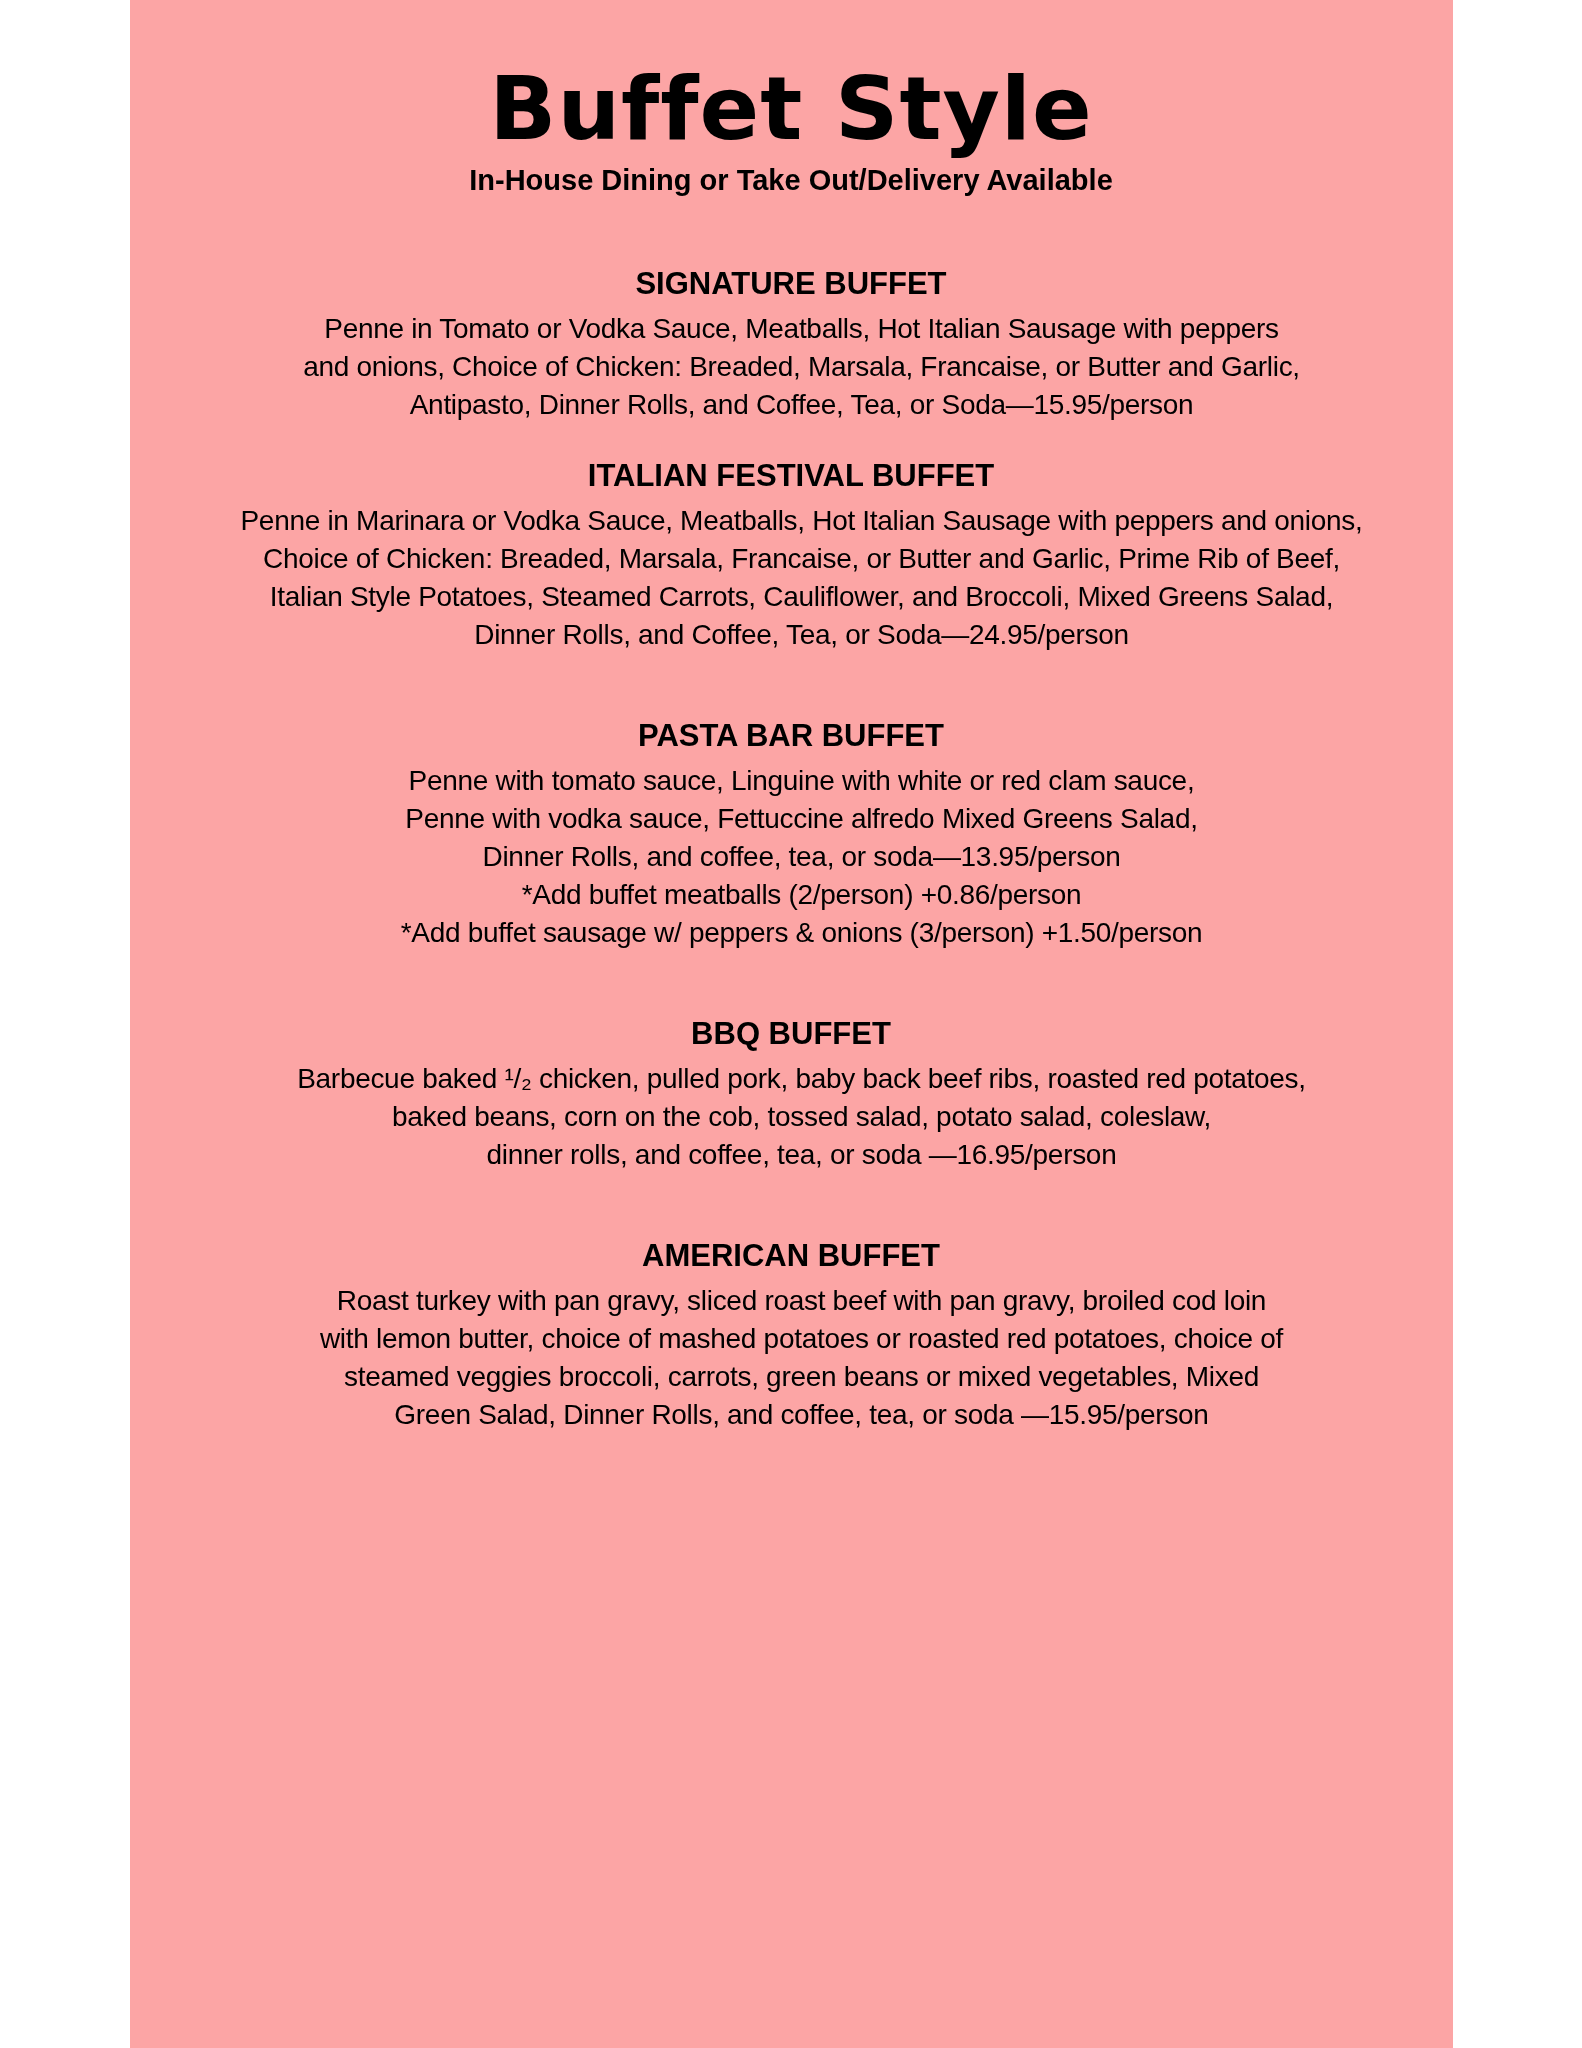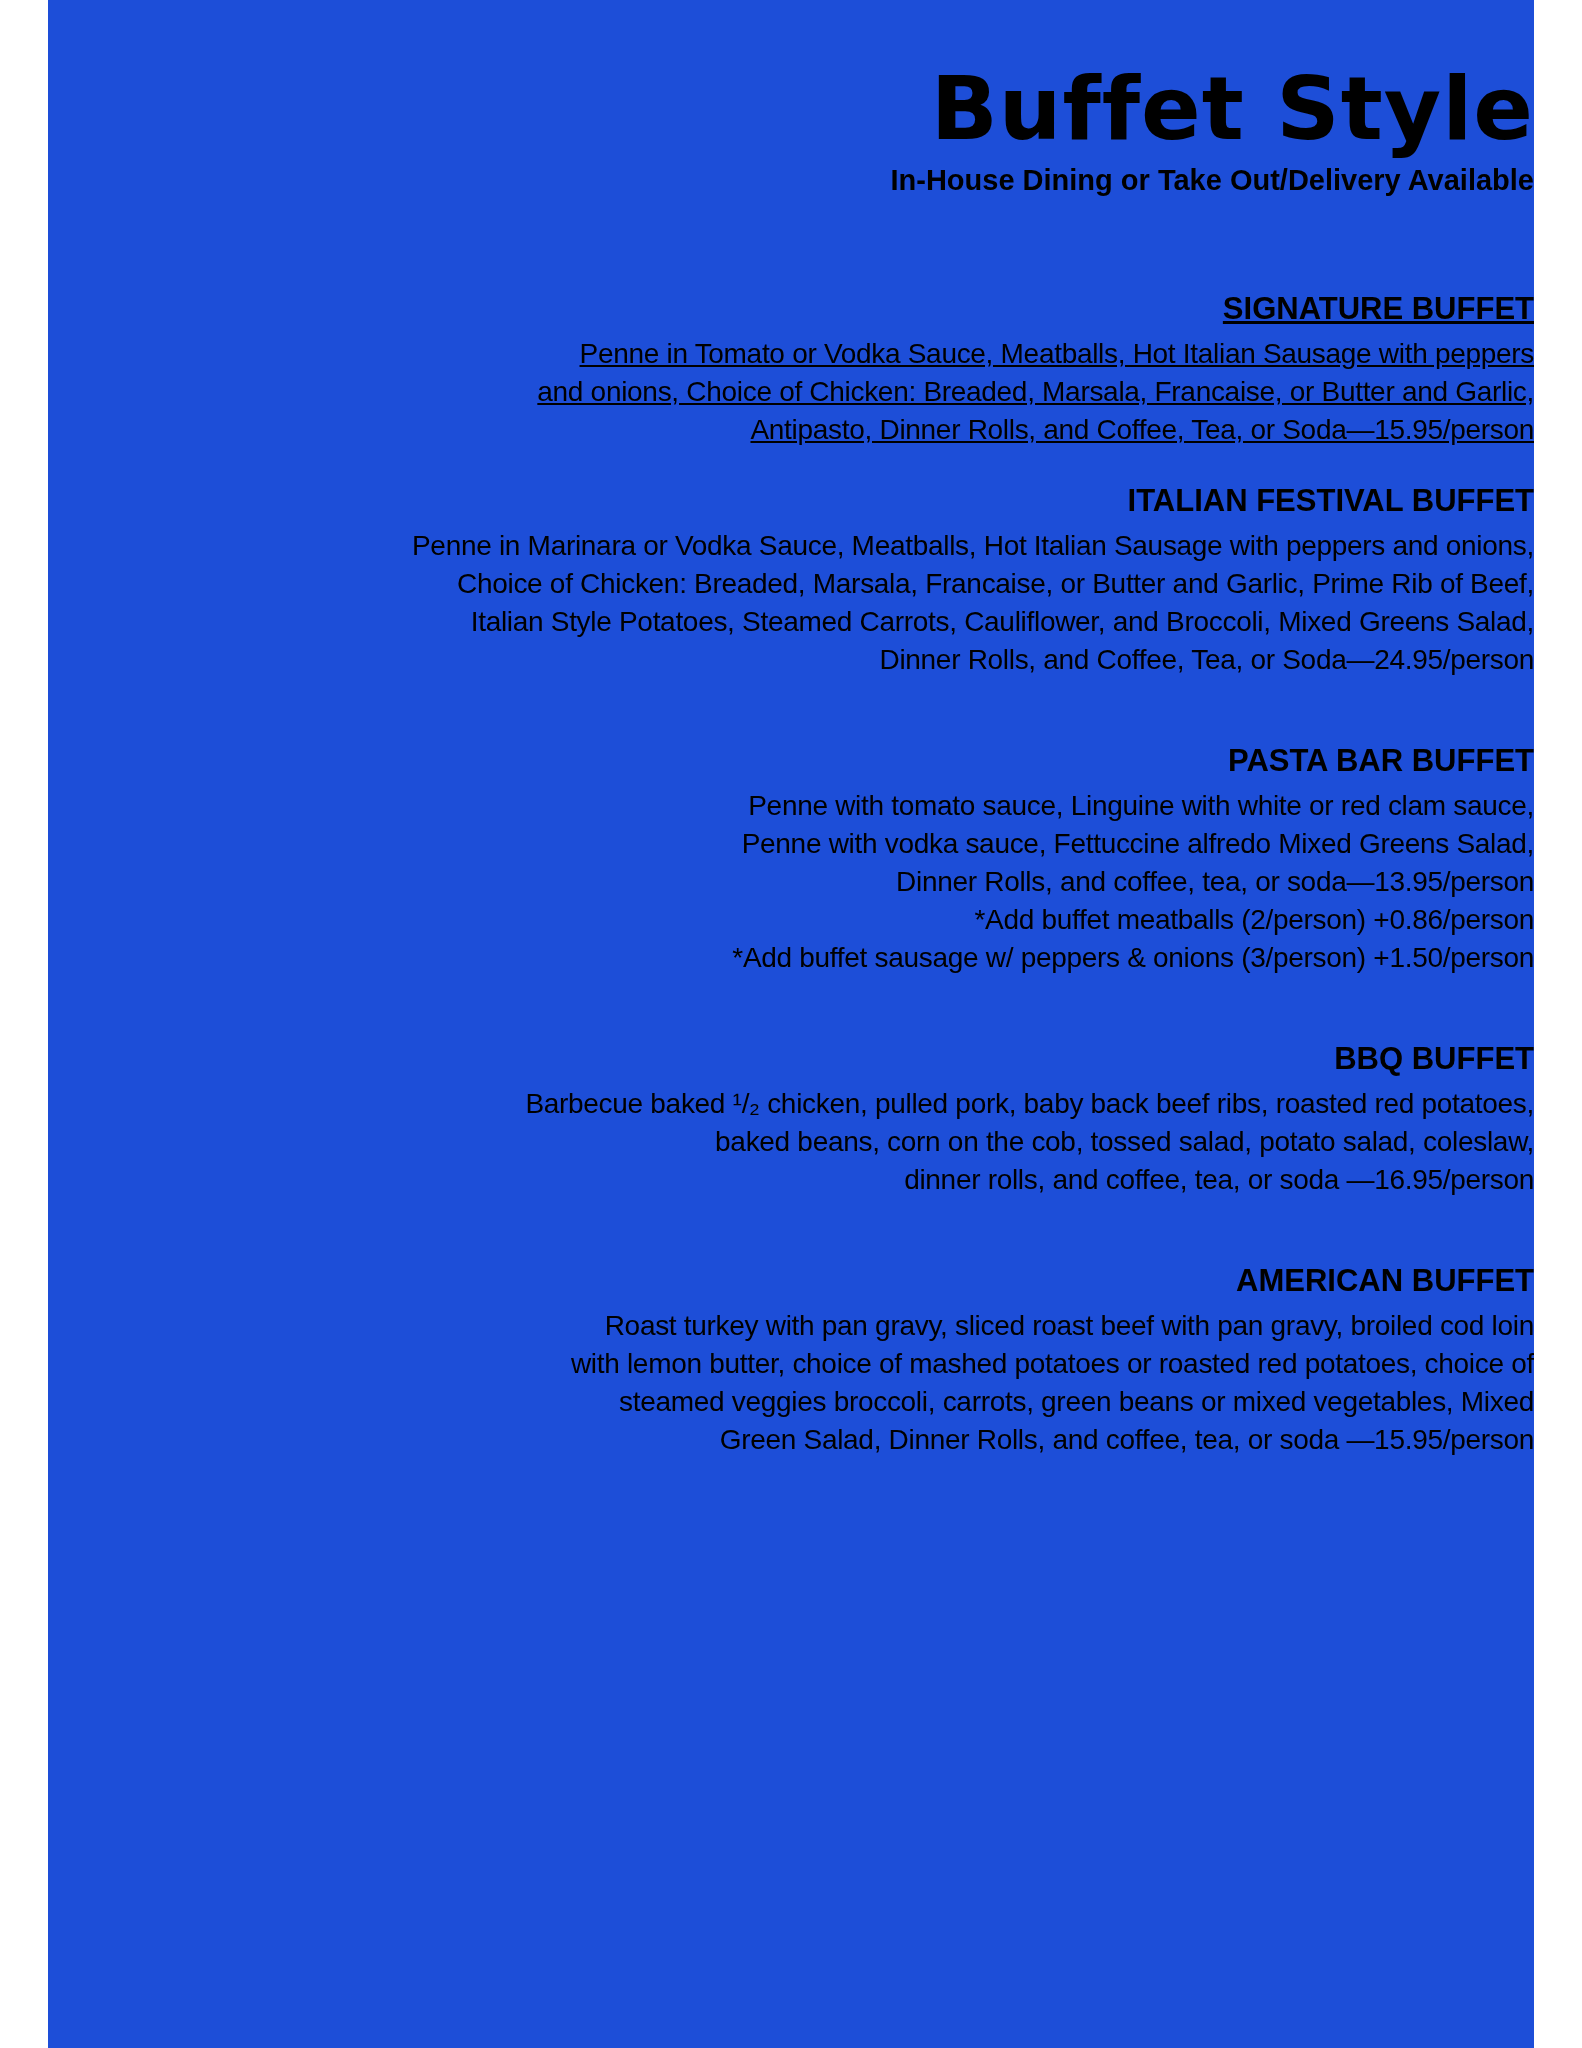--- a/index.html
+++ b/index.html
@@ -2,26 +2,26 @@
 <html><head>
 <meta charset="utf-8">
 <style>
   html, body {
     margin: 0;
     padding: 0;
     background: #ffffff;
   }
   .page {
     position: relative;
-    width: 1486px;
+    width: 1323px;
     height: 2048px;
     margin: 0 auto;
-    background: #1d4ed8;
+    background: #fca5a5;
     color: #000000;
-    text-align: right;
+    text-align: center;
     overflow: hidden;
     font-family: "Liberation Sans", sans-serif;
   }
   .header {
     padding-top: 58px;
   }
   .title {
     margin: 0;
     font-family: "DejaVu Sans", sans-serif;
     font-weight: 700;
@@ -50,21 +50,21 @@
     font-weight: 700;
     letter-spacing: 0;
   }
   .menu-section .line {
     font-size: 28px;
     line-height: 38px;
     letter-spacing: -0.3px;
     white-space: nowrap;
     padding-left: 21px;
   }
-  .sec-0 { margin-top: 90px; text-decoration: underline; }
+  .sec-0 { margin-top: 65px; }
   .sec-1 { margin-top: 32px; }
   .sec-2 { margin-top: 62px; }
   .sec-3 { margin-top: 62px; }
   .sec-4 { margin-top: 62px; }
   .sec-5 { margin-top: 146px; }
 </style>
 </head>
 <body>
 
 <div class="page">

